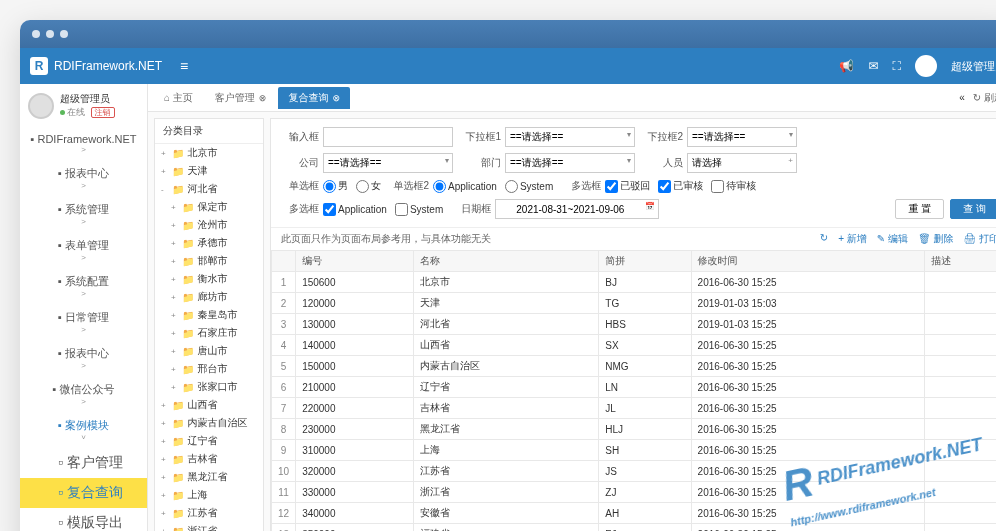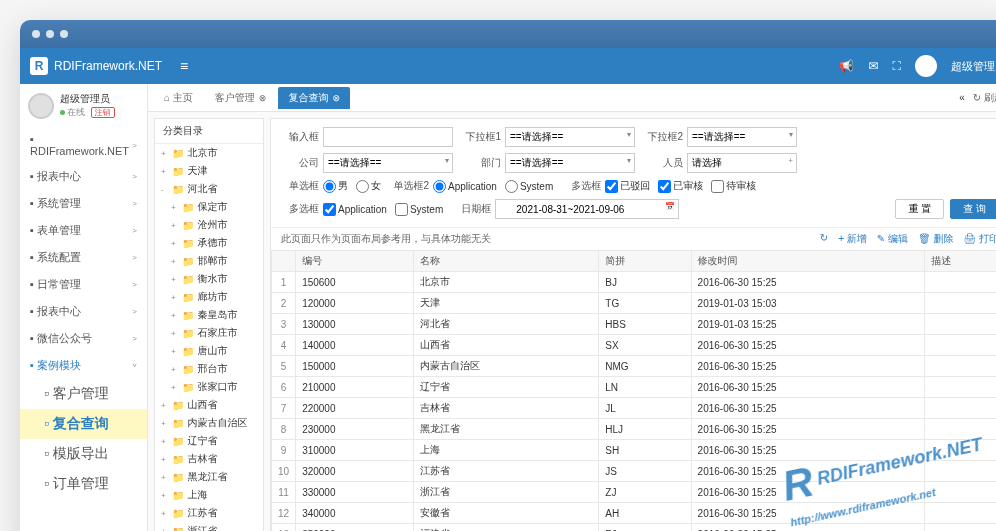--- a/index.html
+++ b/index.html
@@ -16,24 +16,24 @@
 .top-right .ico { cursor: pointer; font-size: 12px; }
 .avatar { width: 22px; height: 22px; border-radius: 50%; background: #fff; display: inline-block; }
 .main { flex: 1; display: flex; overflow: hidden; }
 .sidebar { width: 128px; background: #fff; border-right: 1px solid #e5e5e5; overflow-y: auto; font-size: 11px; }
 .user-block { padding: 8px; display: flex; align-items: center; gap: 6px; }
 .user-block .uav { width: 26px; height: 26px; border-radius: 50%; background: #e0e0e0; border: 2px solid #ccc; }
 .user-block .uinfo { font-size: 10px; }
 .user-block .status { font-size: 9px; color: #888; }
 .user-block .status .dot2 { display: inline-block; width: 5px; height: 5px; background: #5cb85c; border-radius: 50%; margin-right: 2px; }
 .user-block .logout { color: #d9534f; border: 1px solid #d9534f; padding: 0 3px; border-radius: 2px; font-size: 8px; margin-left: 3px; }
-.menu-item { padding: 6px 10px; display: flex; align-items: center; justify-content: space-between; cursor: pointer; color: #555; }
+.menu-item { padding: 6px 10px; display: flex; align-items: center; justify-content: space-between; cursor: pointer; color: #555; flex-direction: column; }
 .menu-item.sub { padding-left: 24px; font-size: 14px; }
 .menu-item.active-parent { color: #2d7fc1; }
-.menu-item.active { background: #fef9c3; color: #2d7fc1; font-weight: 700; }
+.menu-item.active { background: #fde047; color: #2d7fc1; font-weight: 400; }
 .menu-item .caret { font-size: 8px; color: #999; }
 .content-area { flex: 1; display: flex; flex-direction: column; background: #fafafa; overflow: hidden; }
 .tabs { height: 28px; background: #fff; border-bottom: 1px solid #e5e5e5; display: flex; align-items: center; padding: 0 6px; font-size: 10px; gap: 2px; }
 .tab { padding: 4px 10px; cursor: pointer; display: flex; align-items: center; gap: 4px; color: #666; }
 .tab.active { background: #2d7fc1; color: #fff; border-radius: 2px 2px 0 0; }
 .tab .x { font-size: 9px; }
 .tabs .spacer { flex: 1; }
 .tabs .refresh { color: #666; cursor: pointer; padding: 0 6px; }
 .body { flex: 1; display: flex; padding: 6px; gap: 6px; overflow: hidden; }
 .tree-panel { width: 110px; background: #fff; border: 1px solid #e5e5e5; overflow-y: auto; font-size: 10px; }
@@ -334,21 +334,21 @@
               <div class="form-row">
                 <div class="fld">
                     <label>多选框</label>
                   <div class="check-grp" id="check1">
                       <span><input type="checkbox" checked="" style="">Application</span>
                       <span><input type="checkbox" style="">System</span>
                     </div>
                   </div>
                 <div class="fld">
                     <label>日期框</label>
-                  <div class="ctrl"><input class="inp" style="width: 184px; padding-left: 20px;" value="2021-08-31~2021-09-06"><span class="sel-arrow">📅</span></div>
+                  <div class="ctrl"><input class="inp" style="width: 164px; padding-left: 20px;" value="2021-08-31~2021-09-06"><span class="sel-arrow">📅</span></div>
                   </div>
                 <div class="btns">
                   <button class="btn">重 置</button>
                   <button class="btn primary">查 询</button>
                 </div>
               </div>
             </div>
             <div class="hint-bar">
               <span>此页面只作为页面布局参考用，与具体功能无关</span>
               <div class="tools">

